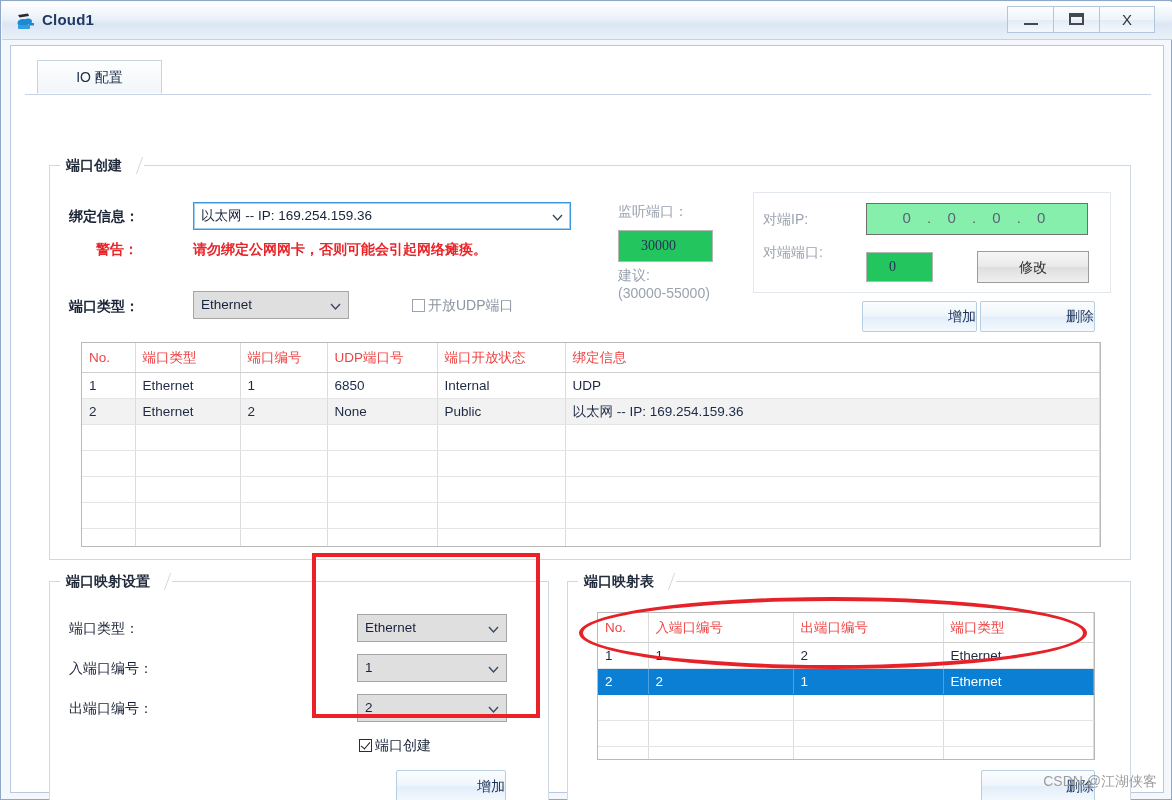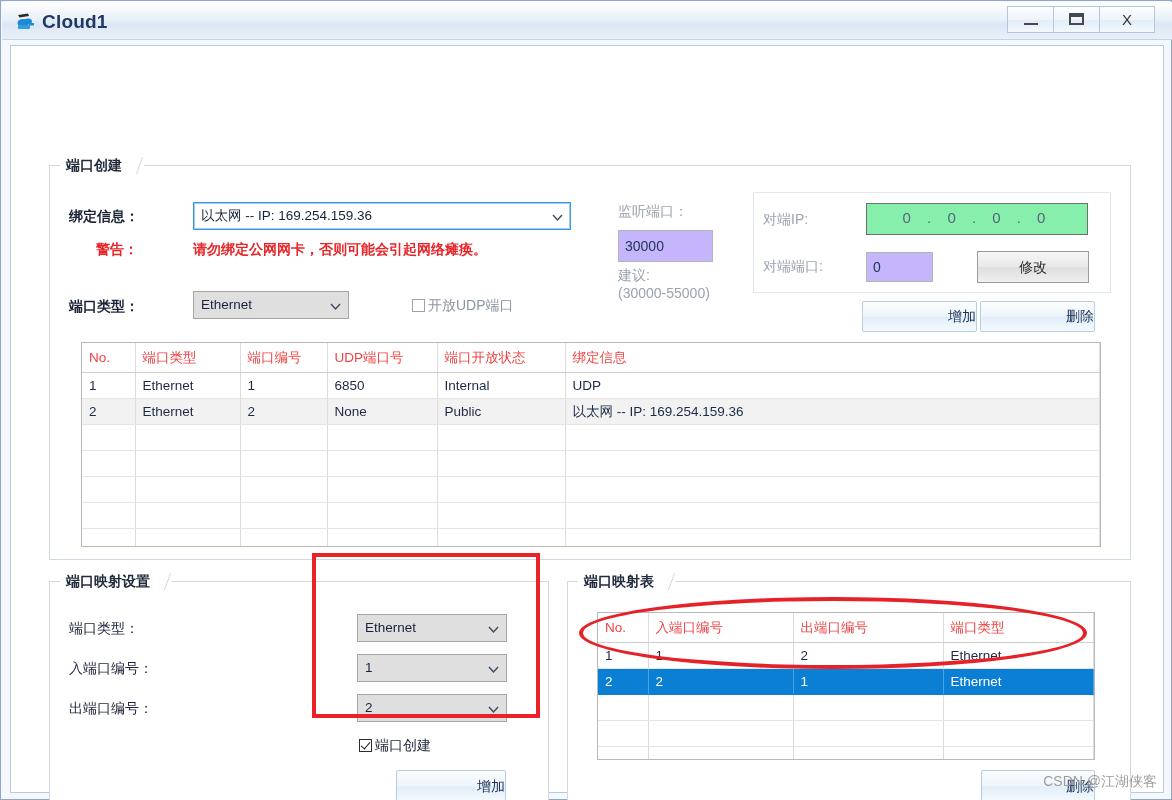--- a/index.html
+++ b/index.html
@@ -33,21 +33,21 @@
     border-bottom: 1px solid #c3d4e8;
   }
   #title-icon {
     position: absolute;
     left: 13px; top: 9px;
     width: 22px; height: 22px;
   }
   #title-text {
     position: absolute;
     left: 40px; top: 9px;
-    font-size: 19px;
+    font-size: 15px;
     font-weight: bold;
     color: #1f3864;
     letter-spacing: .2px;
   }
   .winbtn {
     position: absolute;
     top: 4px;
     width: 46px; height: 27px;
     box-sizing: border-box;
     border: 1px solid #b3c6dd;
@@ -173,28 +173,29 @@
     position: absolute;
     right: 9px; top: 50%;
     margin-top: -3px;
     width: 9px; height: 9px;
   }
   .combo .caret svg { display: block; }
 
   .textbox {
     position: absolute;
     box-sizing: border-box;
-    background: #c4b5fd;
+    background: #22c55e;
     border: 1px solid #b5b5b5;
     font-size: 14px;
     color: #243455;
     line-height: 24px;
-    padding-left: 6px;
+    padding-left: 22px;
     white-space: nowrap;
     overflow: hidden;
+    font-family: Liberation Serif, serif;
   }
   .ipbox {
     position: absolute;
     box-sizing: border-box;
     background: #86efac;
     border: 1px solid #6f6f6f;
     font-size: 15px;
     color: #5b6477;
     line-height: 28px;
     text-align: center;
@@ -337,20 +338,25 @@
     <div class="winbtn" id="btn-max">
       <i id="max-glyph"></i>
     </div>
     <div class="winbtn" id="btn-close">
       <span>X</span>
     </div>
   </div>
 
   <div id="client">
 
+    <div id="tabstrip">
+      <div id="tab-io">
+        <span>IO 配置</span>
+      </div>
+    </div>
 
     <div class="group" id="grp-create">
       <div class="group-title">端口创建</div>
     </div>
 
     <span class="lbl lbl-bold" style="left:58px; top:162px;">绑定信息：</span>
 
     <div class="combo white" style="left:182px; top:156px; width:378px; height:28px;">
       <span>以太网 -- IP: 169.254.159.36</span>
       <span class="caret">
@@ -385,21 +391,21 @@
     <span class="lbl lbl-dim" style="left:607px; top:221px;">建议:</span>
     <span class="lbl lbl-dim" style="left:607px; top:239px;">(30000-55000)</span>
 
     <div style="position:absolute; left:742px; top:146px; width:358px; height:101px; box-sizing:border-box; border:1px solid #e2e7ee; background:#ffffff;"></div>
 
     <span class="lbl lbl-dim" style="left:752px; top:165px;">对端IP:</span>
     <div class="ipbox" style="left:855px; top:157px; width:222px; height:32px;">
       <span>0 . 0 . 0 . 0</span>
     </div>
 
-    <span class="lbl lbl-dim" style="left:752px; top:212px;">对端端口:</span>
+    <span class="lbl lbl-dim" style="left:752px; top:198px;">对端端口:</span>
     <div class="textbox" style="left:855px; top:206px; width:67px; height:30px; line-height:28px;">
       <span>0</span>
     </div>
     <div class="btn-gray" style="left:966px; top:205px; width:112px; height:32px; line-height:30px;">
       <span>修改</span>
     </div>
 
     <div class="btn-blue" style="left:851px; top:255px; width:115px; height:31px; line-height:29px;">
       <span>增加</span>
     </div>

